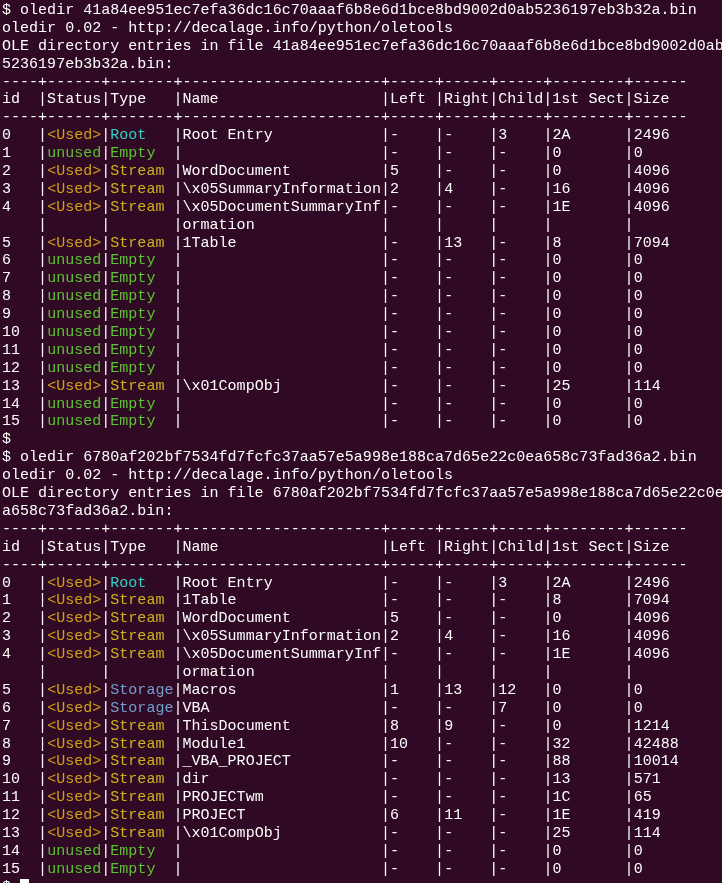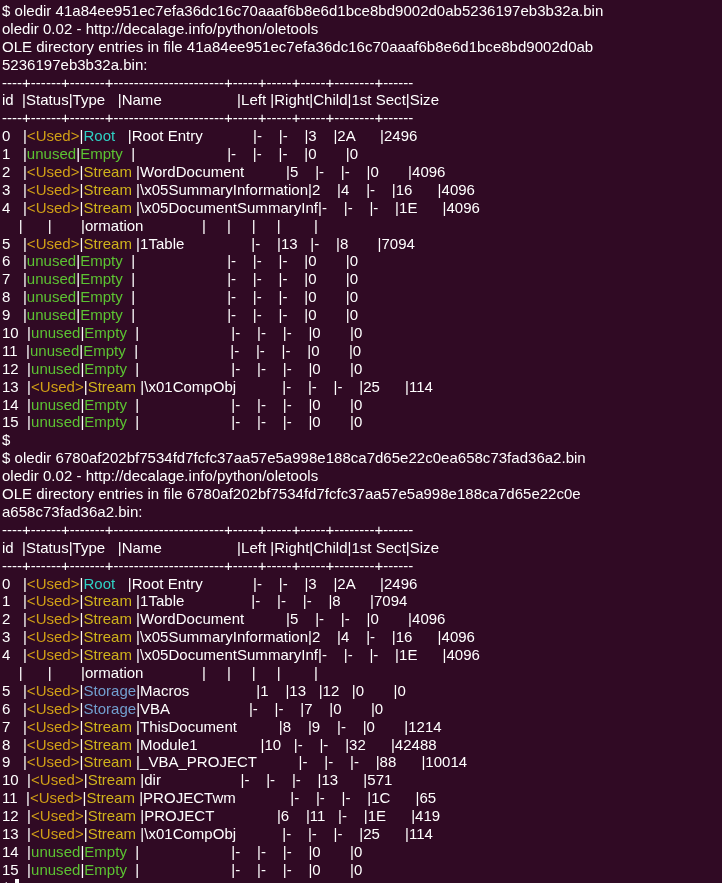--- a/index.html
+++ b/index.html
@@ -2,21 +2,21 @@
 <html><head>
 <meta charset="utf-8">
 <style>
   html, body { margin: 0; padding: 0; background: #300a24; }
   .screen {
     width: 722px;
     height: 883px;
     overflow: hidden;
     box-sizing: border-box;
     padding: 2px 0 0 2px;
-    font-family: Liberation Sans, sans-serif;
+    font-family: Liberation Mono, monospace;
     font-size: 15px;
     line-height: 17.9px;
     white-space: pre;
     letter-spacing: 0.02px;
   }
   .line { height: 17.9px; }
 </style>
 </head>
 <body>
 

